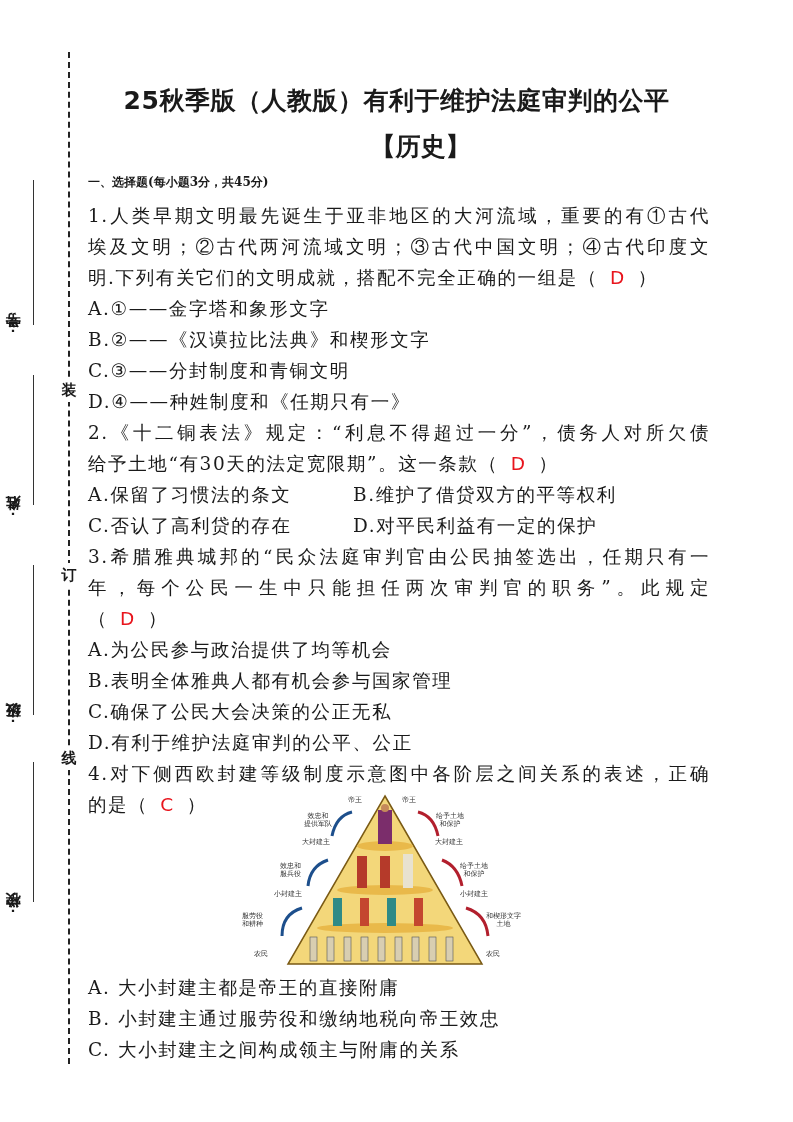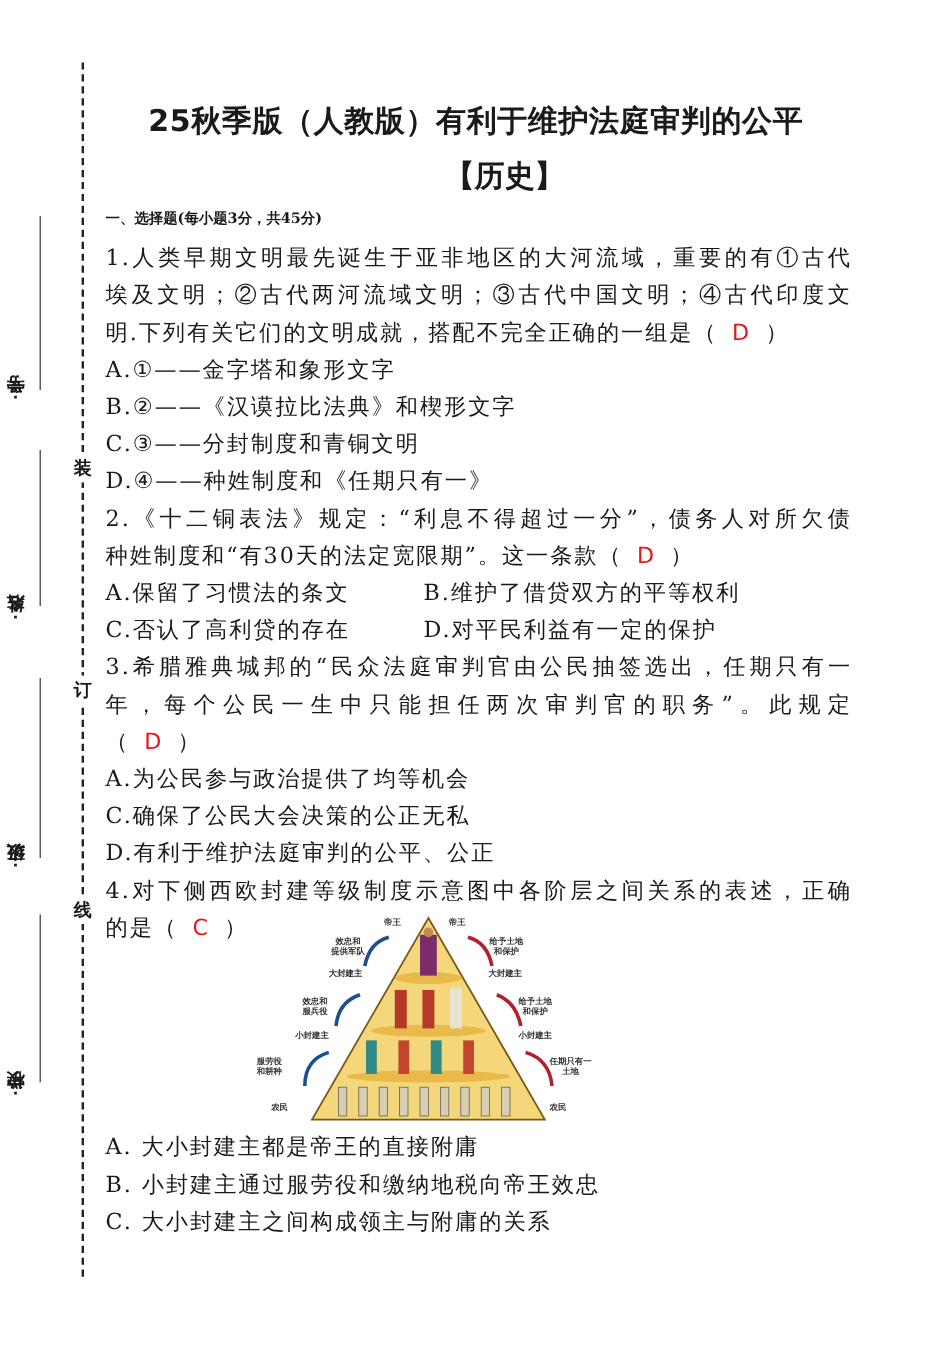--- a/index.html
+++ b/index.html
@@ -25,21 +25,21 @@
 
   .content { position: absolute; left: 88px; top: 200px; width: 622px; font-size: 18.5px; }
   .line { height: 31px; line-height: 31px; white-space: nowrap; letter-spacing: 1.6px; }
   .line.just { text-align: justify; text-align-last: justify; }
   .ans { color: #e8141c; font-family: "DejaVu Sans", "Liberation Sans", sans-serif; font-weight: normal;
          padding: 0 12px; }
   .two-col { display: flex; }
   .two-col .col { width: 265px; }
 
   .figure { position: relative; height: 178px; margin: 4px 0 0 0; }
-  .pyr-wrap { position: absolute; left: 144px; top: 0; width: 250px; height: 172px; font-weight: bold; }
+  .pyr-wrap { position: absolute; left: 172px; top: 0; width: 250px; height: 172px; }
   .pyr-wrap svg { display: block; }
   .plabel { position: absolute; font-family: "DejaVu Sans", "Liberation Sans", sans-serif;
             font-size: 7px; line-height: 8px; color: #333; text-align: center; white-space: nowrap;
             letter-spacing: 0; }
 </style>
 </head>
 <body>
 
 <div>
   <div class="bind-line"></div>
@@ -71,36 +71,37 @@
     <div class="line just">埃及文明；②古代两河流域文明；③古代中国文明；④古代印度文</div>
     <div class="line"><span>明.下列有关它们的文明成就，搭配不完全正确的一组是（</span><span class="ans">D</span><span>）</span></div>
     <div class="line">A.①——金字塔和象形文字</div>
     <div class="line">B.②——《汉谟拉比法典》和楔形文字</div>
     <div class="line">C.③——分封制度和青铜文明</div>
     <div class="line">D.④——种姓制度和《任期只有一》</div>
   </div>
 
   <div>
     <div class="line just">2.《十二铜表法》规定：“利息不得超过一分”，债务人对所欠债</div>
-    <div class="line"><span>种姓制度和“有30天的法定宽限期”。这一条款（</span><span class="ans">D</span><span>）</span></div>
+    <div class="line"><span>给予土地“有30天的法定宽限期”。这一条款（</span><span class="ans">D</span><span>）</span></div>
     <div class="line two-col">
       <span class="col">A.保留了习惯法的条文</span>
       <span class="col">B.维护了借贷双方的平等权利</span>
     </div>
     <div class="line two-col">
       <span class="col">C.否认了高利贷的存在</span>
       <span class="col">D.对平民利益有一定的保护</span>
     </div>
   </div>
 
   <div>
     <div class="line just">3.希腊雅典城邦的“民众法庭审判官由公民抽签选出，任期只有一</div>
     <div class="line just">年，每个公民一生中只能担任两次审判官的职务”。此规定</div>
     <div class="line"><span>（</span><span class="ans">D</span><span>）</span></div>
     <div class="line">A.为公民参与政治提供了均等机会</div>
+    <div class="line">B.表明全体雅典人都有机会参与国家管理</div>
     <div class="line">C.确保了公民大会决策的公正无私</div>
     <div class="line">D.有利于维护法庭审判的公平、公正</div>
   </div>
 
   <div>
     <div class="line just">4.对下侧西欧封建等级制度示意图中各阶层之间关系的表述，正确</div>
     <div class="line"><span>的是（</span><span class="ans">C</span><span>）</span></div>
 
     <div class="figure" style="margin-top:-26px;">
       <div class="pyr-wrap">
@@ -163,21 +164,21 @@
 和耕种</div>
         <div class="plabel" style="left:-6px;top:156px">农民</div>
 
         <div class="plabel" style="left:142px;top:2px">帝王</div>
         <div class="plabel" style="left:176px;top:18px;white-space:pre">给予土地
 和保护</div>
         <div class="plabel" style="left:175px;top:44px">大封建主</div>
         <div class="plabel" style="left:200px;top:68px;white-space:pre">给予土地
 和保护</div>
         <div class="plabel" style="left:200px;top:96px">小封建主</div>
-        <div class="plabel" style="left:226px;top:118px;white-space:pre">任期只有一
+        <div class="plabel" style="left:226px;top:118px;white-space:pre">和楔形文字
 土地</div>
         <div class="plabel" style="left:226px;top:156px">农民</div>
       </div>
     </div>
 
     <div class="line">A.  大小封建主都是帝王的直接附庸</div>
     <div class="line">B.  小封建主通过服劳役和缴纳地税向帝王效忠</div>
     <div class="line">C.  大小封建主之间构成领主与附庸的关系</div>
   </div>
 </div>

